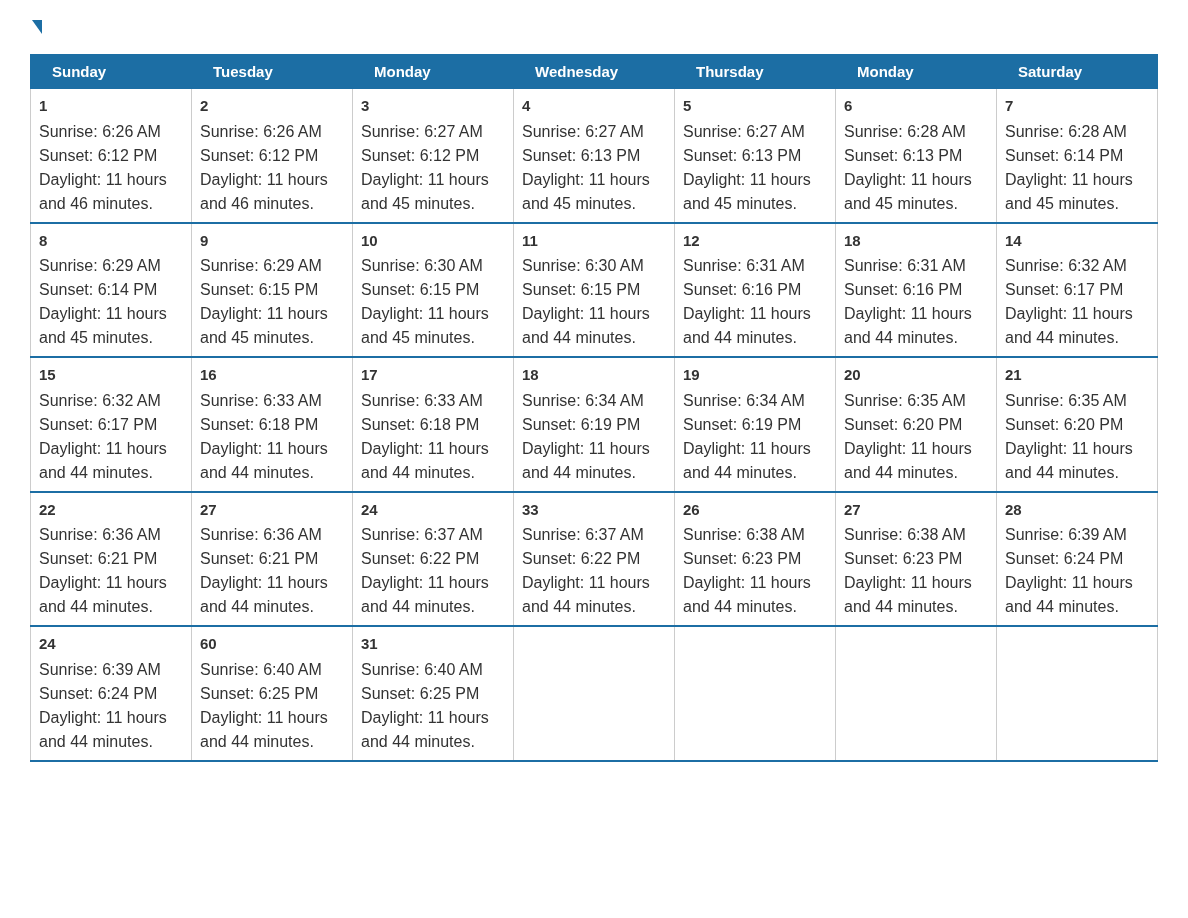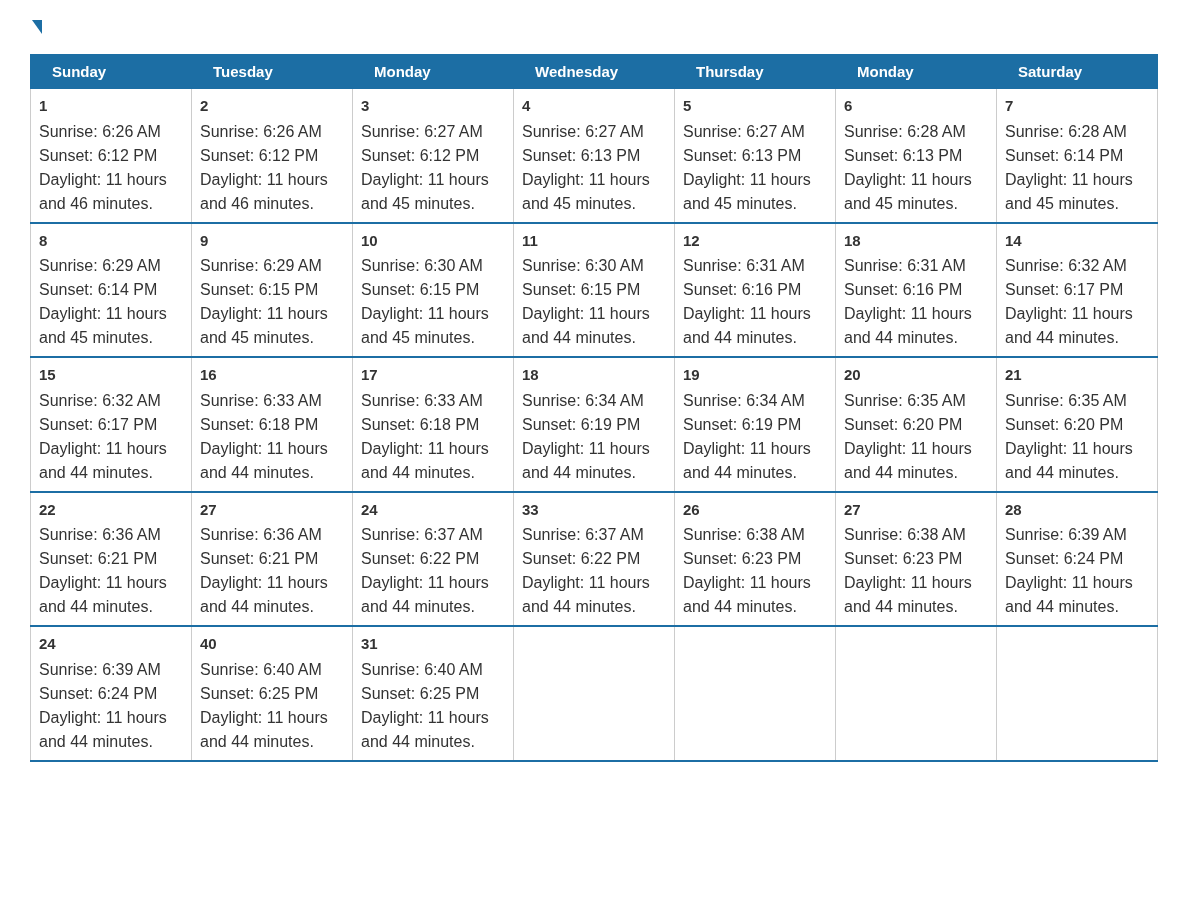--- a/index.html
+++ b/index.html
@@ -390,21 +390,21 @@
         <td>
         <span class="day-num">24</span>
         <span class="day-info">
           Sunrise: 6:39 AM<br>
           Sunset: 6:24 PM<br>
           Daylight: 11 hours<br>
           and 44 minutes.
         </span>
       </td>
         <td>
-        <span class="day-num">40</span>
+        <span class="day-num">60</span>
         <span class="day-info">
           Sunrise: 6:40 AM<br>
           Sunset: 6:25 PM<br>
           Daylight: 11 hours<br>
           and 44 minutes.
         </span>
       </td>
         <td>
         <span class="day-num">31</span>
         <span class="day-info">

